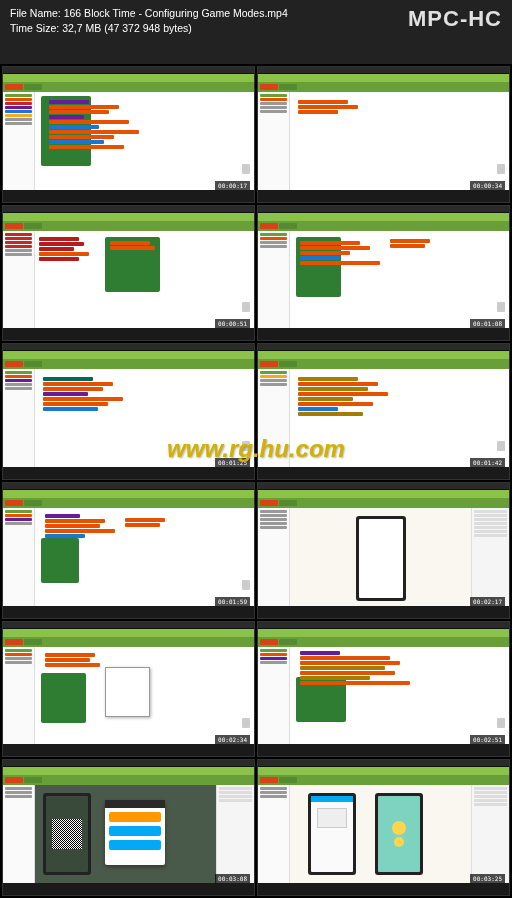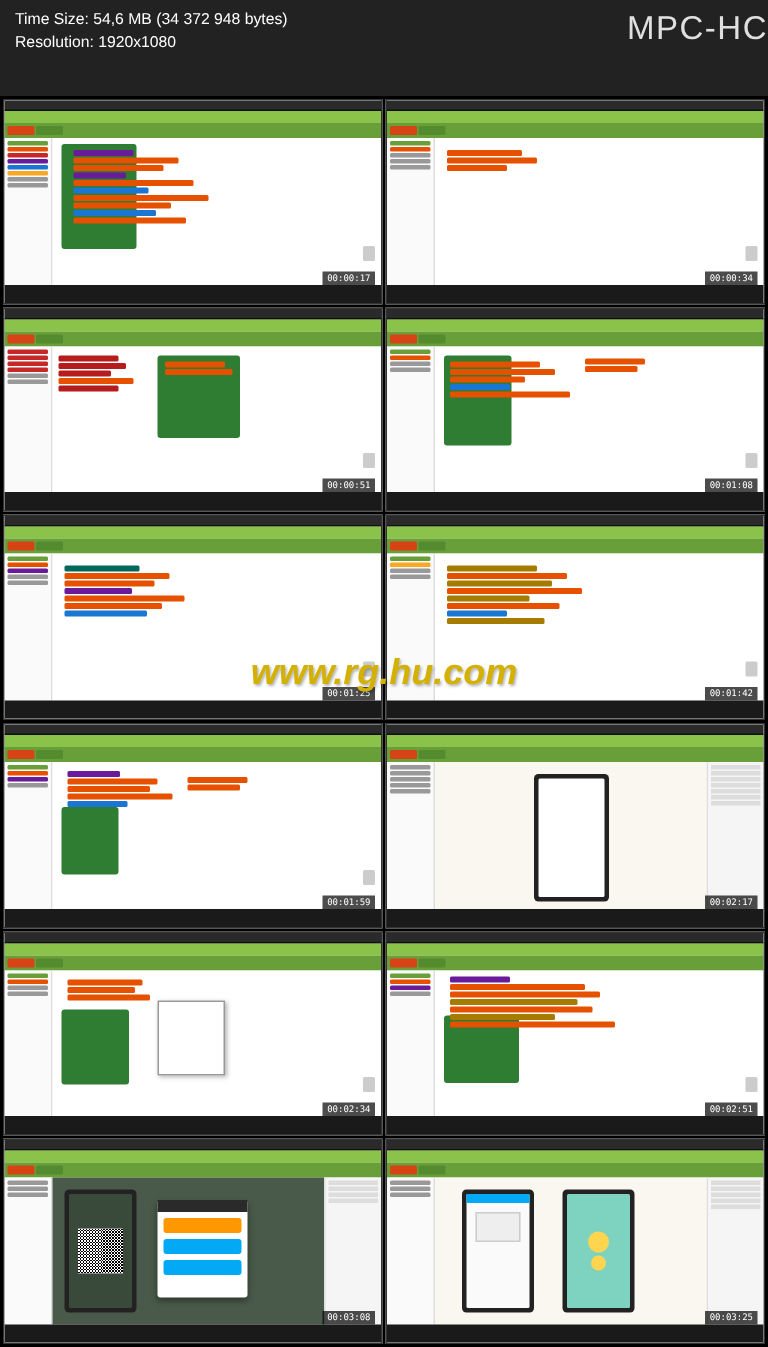--- a/index.html
+++ b/index.html
@@ -15,24 +15,24 @@
     }
     .header {
       background: #222;
       padding: 6px 10px;
       position: relative;
       height: 64px;
     }
     .meta-line { line-height: 1.4; font-size: 10.5px; }
     .app-name {
       position: absolute;
-      right: 0;
+      right: 10px;
       top: 6px;
       font-size: 22px;
-      font-weight: normal;
+      font-weight: bold;
       letter-spacing: 1px;
       color: #e0e0e0;
     }
     .thumbs-container {
       display: grid;
       grid-template-columns: 1fr 1fr;
       grid-template-rows: repeat(6, 1fr);
       gap: 2px;
       padding: 2px;
       height: 834px;
@@ -188,26 +188,26 @@
       gap: 1px;
       padding: 2px;
     }
     .prop-row { height: 3px; background: #ddd; }
   </style>
 </head>
 <body>
 
 <div class="header">
   <div class="meta-line">
+    <span>File Name:</span>
+    <span>166 Block Time - Configuring Game Modes.mp4</span>
+  </div>
+  <div class="meta-line">
     <span>Time Size:</span>
-    <span>54,6 MB (34 372 948 bytes)</span>
-  </div>
-  <div class="meta-line">
-    <span>Resolution:</span>
-    <span>1920x1080</span>
+    <span>32,7 MB (47 372 948 bytes)</span>
   </div>
   <div class="app-name">MPC-HC</div>
 </div>
 
 <div class="thumbs-container">
 
   <div class="thumb">
     <div class="thumb-titlebar"></div>
     <div class="app-header"></div>
     <div class="app-toolbar">

